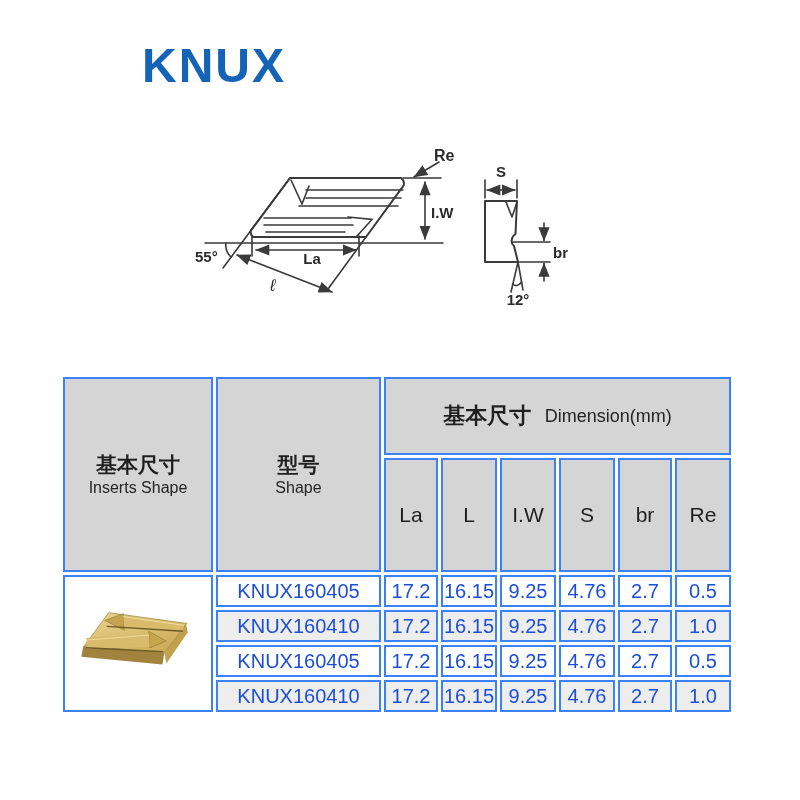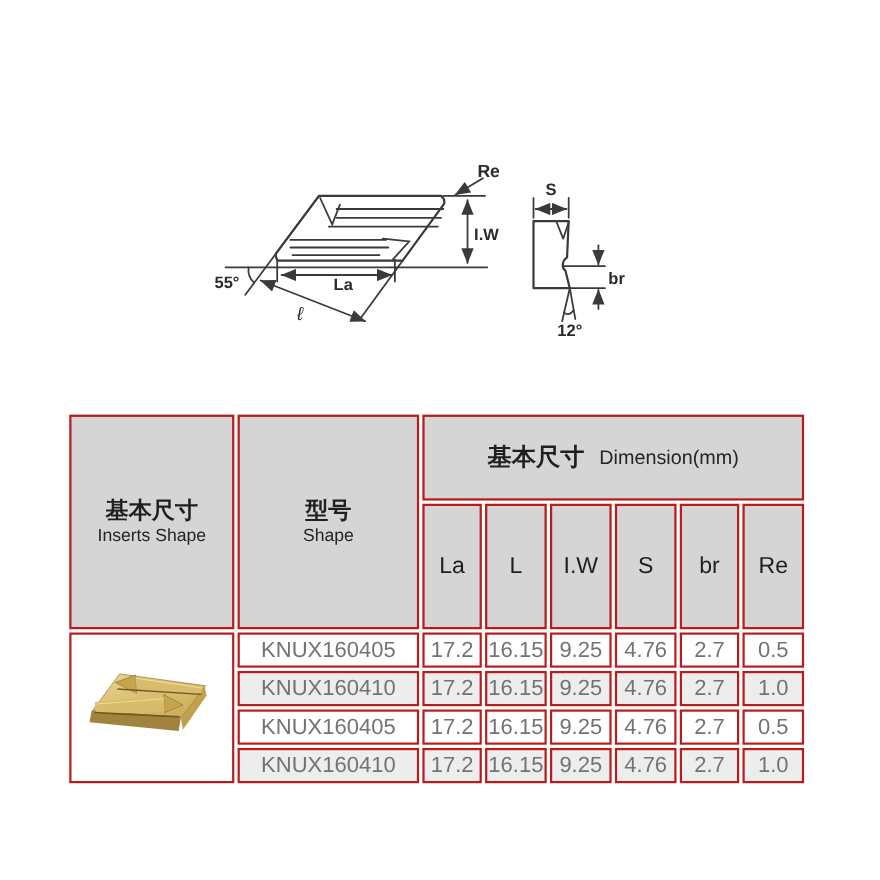--- a/index.html
+++ b/index.html
@@ -20,43 +20,44 @@
   .diag text{fill:#2b2b2b;font-family:"Liberation Sans",sans-serif;}
   .dline{stroke:#3a3a3a;stroke-width:2;fill:none;stroke-linecap:round;stroke-linejoin:round;}
   .dthin{stroke:#3a3a3a;stroke-width:1.6;fill:none;stroke-linecap:round;}
   
   .spec-table{
     position:absolute;left:60px;top:374px;
     border-collapse:separate;border-spacing:3px;table-layout:fixed;
     color:#222222;
   }
   .spec-table th,.spec-table td{
-    border:2px solid #b91c1c;box-sizing:border-box;
+    border:2px solid #3b82f6;box-sizing:border-box;
     text-align:center;vertical-align:middle;padding:0;font-weight:normal;
   }
   .hdr{background:#d5d5d5;}
   .h-top{height:78px;}
   .h-sub{height:114px;}
   .h-data{height:32px;}
   .row-a{background:#ffffff;}
   .row-b{background:#ededed;}
   .cell-photo{background:#ffffff;}
   .zh{font-weight:bold;font-size:21px;color:#1f1f1f;display:block;line-height:26px;}
   .en{font-size:16px;color:#242424;display:block;line-height:20px;}
   .dim-title .zh,.dim-title .en{display:inline;vertical-align:middle;}
   .dim-title .zh{font-size:22px;margin-right:9px;}
   .dim-title .en{font-size:18px;}
   .sub-col{font-size:21px;font-weight:bold;color:#1f1f1f;}
-  .type-cell,.num-cell{font-size:20px;color:#737373;margin-left:30px;}
+  .type-cell,.num-cell{font-size:20px;color:#1d4ed8;margin-left:30px;}
 </style>
 </head>
 <body>
 
 <div class="page">
 
+  <div class="logo">KNUX</div>
 
   <svg class="diag diag-top" viewBox="0 0 275 175">
     <defs>
       <marker id="ah1" viewBox="0 0 10 8" refX="9.5" refY="4" markerWidth="9" markerHeight="7" orient="auto-start-reverse">
         <path d="M0,0 L10,4 L0,8 Z" fill="#3a3a3a"></path>
       </marker>
     </defs>
 
     <path class="dline" d="M105,38 L216,38 A7,7 0 0 1 218.7,45.3 L181,97 L68,97 A7,7 0 0 1 65.8,90.6 Z"></path>
 

